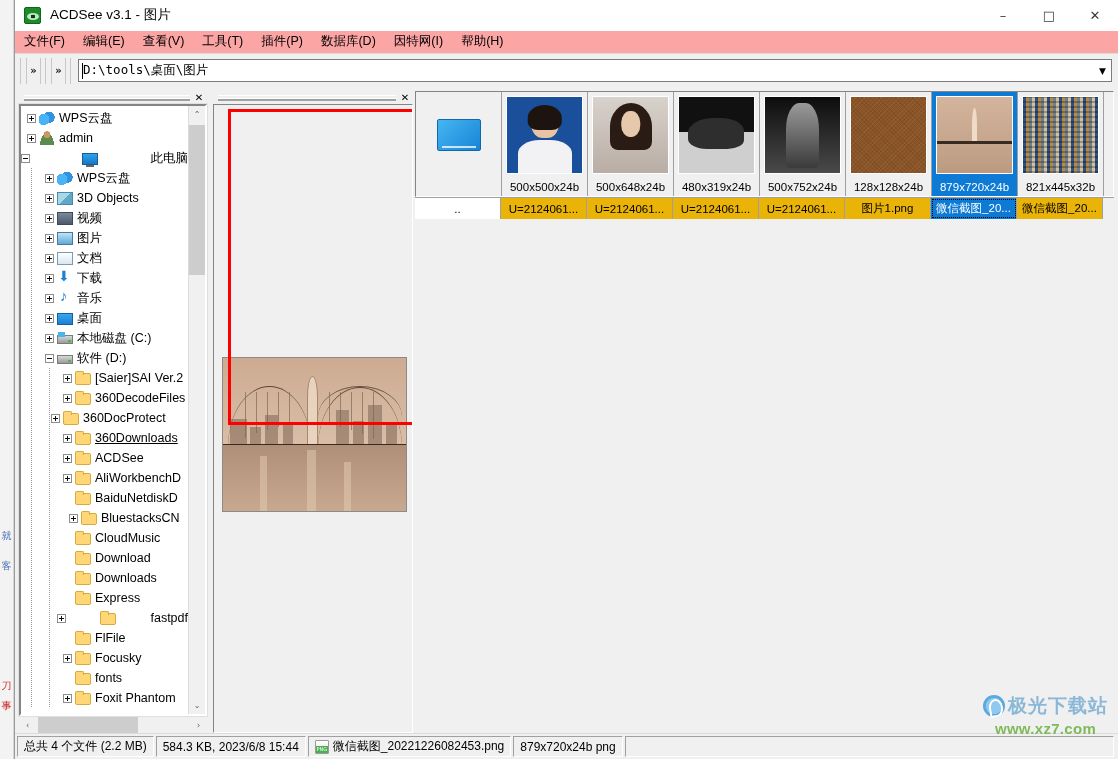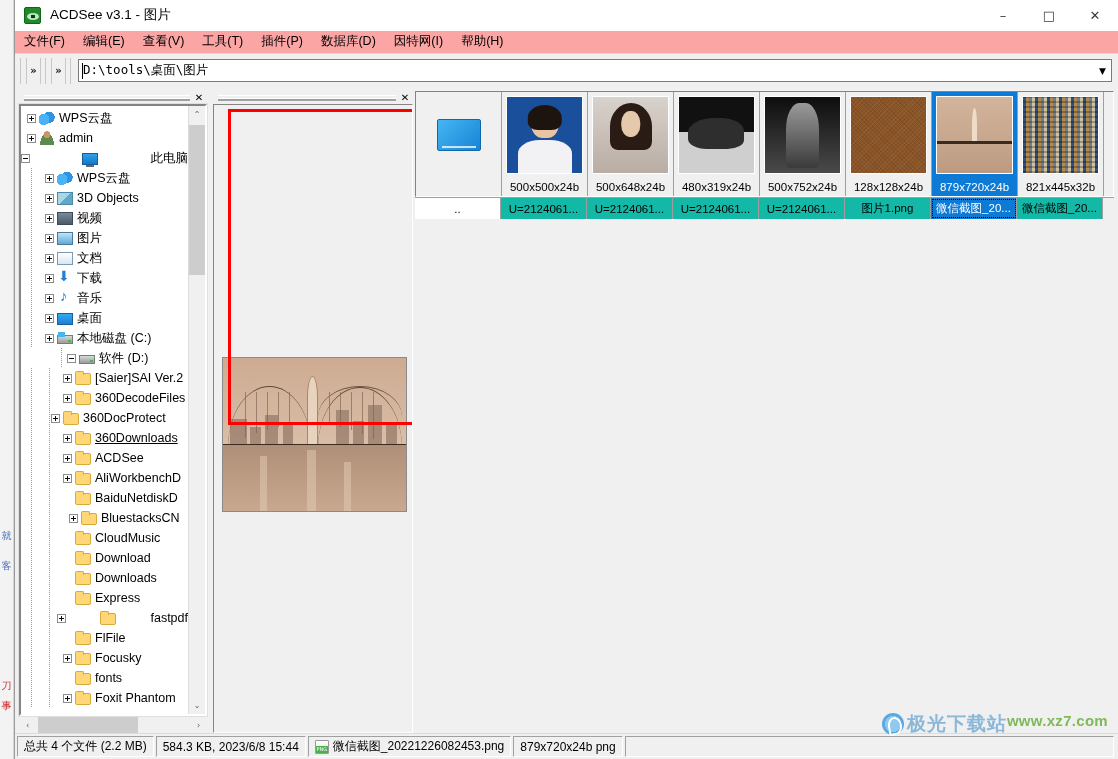--- a/index.html
+++ b/index.html
@@ -301,21 +301,21 @@
   }
   .thumb-cell.selected .thumb-dim { background: #0d7ad6; color: #ffffff; }
   .thumb-cell.selected .thumb-img-area { background: #0d7ad6; }
   .caption-row {
     flex: 0 0 22px; height: 22px; display: flex; background: #f0f0f0;
     border-top: 1px solid #9f9f9f;
   }
   .cap-cell {
     width: 86px; flex: 0 0 86px; display: flex; align-items: center; justify-content: center;
     font-size: 11.5px; color: #000; white-space: nowrap; overflow: hidden;
-    background: #14b8a6; border-right: 1px solid #9f9f9f;
+    background: #eab308; border-right: 1px solid #9f9f9f;
   }
   .cap-cell.parent { background: #ffffff; }
   .cap-cell.selected {
     background: #0d7ad6; color: #ffffff; outline: 1px dotted #000; outline-offset: -2px;
   }
   #content-area { flex: 1 1 auto; background: #f0f0f0; position: relative; }
 
   
   .ph { width: 100%; height: 100%; position: relative; overflow: hidden; }
   .ph.monitor {
@@ -396,21 +396,21 @@
   #png-icon::after {
     content: "PNG"; position: absolute; left: 0; right: 0; bottom: 0; height: 7px;
     font-size: 5px; line-height: 7px; text-align: center; color: #fff; background: #4caf50;
     font-family: "DejaVu Sans", sans-serif;
   }
   #status-spacer { flex: 1 1 auto; }
 
   
   #watermark {
     position: absolute; right: 10px; bottom: 22px; z-index: 60;
-    display: flex; flex-direction: row; align-items: flex-start;
+    display: flex; flex-direction: column; align-items: center;
     pointer-events: none;
   }
   #wm-top { display: flex; align-items: center; }
   #wm-logo {
     width: 22px; height: 22px; margin-right: 3px; border-radius: 50%;
     background: radial-gradient(circle at 50% 50%, #8fc9f0 0 52%, #5aa9e0 53% 100%);
     position: relative;
   }
   #wm-logo::after {
     content: ""; position: absolute; left: 6px; top: 4px; width: 10px; height: 14px;
@@ -538,21 +538,21 @@
               <div class="expander plus"></div>
               <div class="ticon desktop"></div>
               <span>桌面</span>
             </div>
             <div class="tnode" style="padding-left: 24px;">
               <div class="dotline" style="left: 10px;"></div>
               <div class="expander plus"></div>
               <div class="ticon drive win"></div>
               <span>本地磁盘 (C:)</span>
             </div>
-            <div class="tnode" style="padding-left: 16px; margin-left: 30px;">
+            <div class="tnode" style="padding-left: 24px;">
               <div class="dotline" style="left: 10px;"></div>
               <div class="expander minus"></div>
               <div class="ticon drive"></div>
               <span>软件 (D:)</span>
             </div>
             <div class="tnode" style="padding-left: 42px;">
               <div class="dotline" style="left: 10px;"></div>
               <div class="dotline" style="left: 28px;"></div>
               <div class="expander plus"></div>
               <div class="ticon folder"></div>

